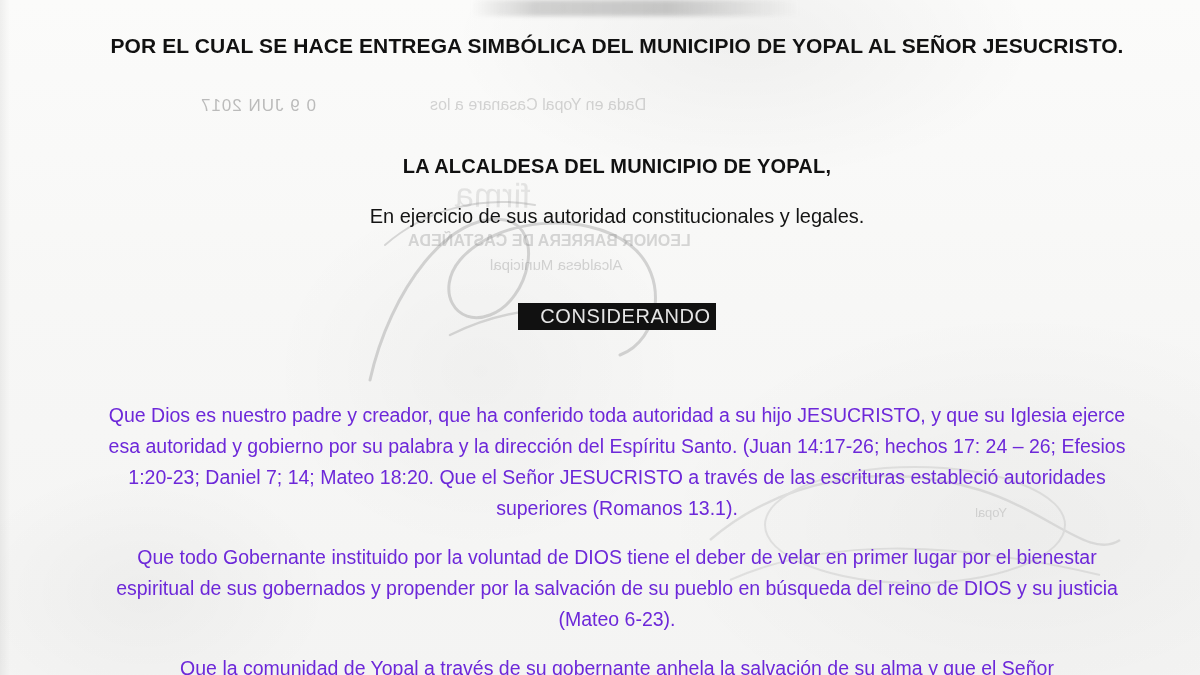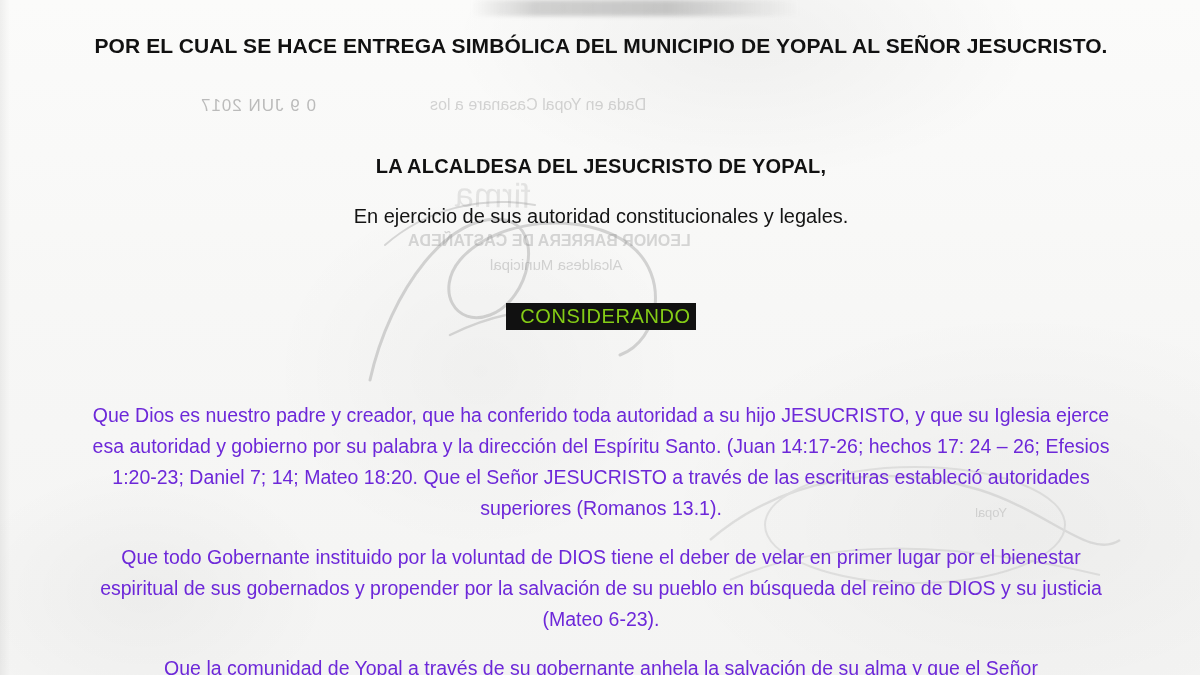--- a/index.html
+++ b/index.html
@@ -89,20 +89,21 @@
     position: absolute;
     top: 0; left: 470px;
     width: 330px; height: 16px;
     background: linear-gradient(90deg, rgba(0,0,0,0) 0%, rgba(90,90,90,0.25) 20%, rgba(90,90,90,0.30) 60%, rgba(0,0,0,0) 100%);
     filter: blur(2px);
   }
 
   .content {
     position: absolute;
     inset: 0;
+    margin-left: 16px;
   }
 
   .title {
     position: absolute;
     top: 30px;
     left: 92px;
     width: 1018px;
     text-align: center;
     font-size: 21px;
     font-weight: bold;
@@ -136,25 +137,25 @@
   .considerando-wrap {
     position: absolute;
     top: 303px;
     left: 92px;
     width: 1018px;
     text-align: center;
   }
   .considerando {
     display: inline-block;
     background: #111111;
-    color: #84cc16;
+    color: #e5e5e5;
     font-size: 20px;
     font-weight: normal;
     letter-spacing: 0.6px;
-    padding: 2px 5px 3px 14px;
+    padding: 2px 5px 3px 22px;
     line-height: 22px;
   }
 
   .body-text {
     position: absolute;
     left: 90px;
     width: 1022px;
     font-size: 19.5px;
     line-height: 31px;
     color: #6d28d9;
@@ -192,21 +193,21 @@
 
 <svg class="ghost-stamp" viewBox="0 0 430 200">
   <path d="M10 120 C 80 60, 180 40, 280 70 C 350 92, 390 140, 420 120" fill="none" stroke="#8f8f8f" stroke-width="2.5"></path>
   <path d="M30 160 C 120 120, 240 118, 400 155" fill="none" stroke="#9a9a9a" stroke-width="2"></path>
   <ellipse cx="215" cy="105" rx="150" ry="58" fill="none" stroke="#9c9c9c" stroke-width="2"></ellipse>
 </svg>
 
 <div class="content">
   <div class="title">POR EL CUAL SE HACE ENTREGA SIMBÓLICA DEL MUNICIPIO DE YOPAL AL SEÑOR JESUCRISTO.</div>
 
-  <div class="subtitle">LA ALCALDESA DEL JESUCRISTO DE YOPAL,</div>
+  <div class="subtitle">LA ALCALDESA DEL MUNICIPIO DE YOPAL,</div>
 
   <div class="faculties">En ejercicio de sus autoridad constitucionales y legales.</div>
 
   <div class="considerando-wrap">
     <span class="considerando">CONSIDERANDO</span>
   </div>
 
   <div class="body-text para1">Que Dios es nuestro padre y creador, que ha conferido toda autoridad a su hijo JESUCRISTO, y que su Iglesia ejerce esa autoridad y gobierno por su palabra y la dirección del Espíritu Santo. (Juan 14:17-26; hechos 17: 24 – 26; Efesios 1:20-23; Daniel 7; 14; Mateo 18:20. Que el Señor JESUCRISTO a través de las escrituras estableció autoridades superiores (Romanos 13.1).</div>
   <div class="body-text para2">Que todo Gobernante instituido por la voluntad de DIOS tiene el deber de velar en primer lugar por el bienestar espiritual de sus gobernados y propender por la salvación de su pueblo en búsqueda del reino de DIOS y su justicia (Mateo 6-23).</div>
   <div class="body-text para3">Que la comunidad de Yopal a través de su gobernante anhela la salvación de su alma y que el Señor</div>

